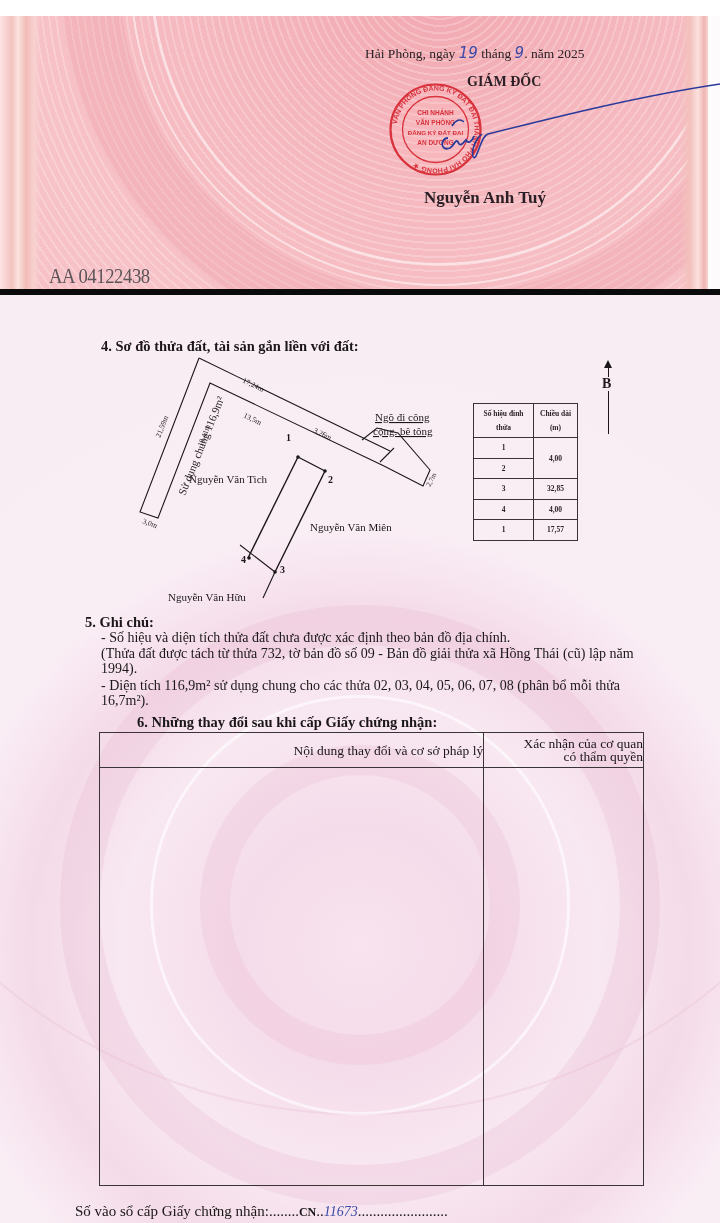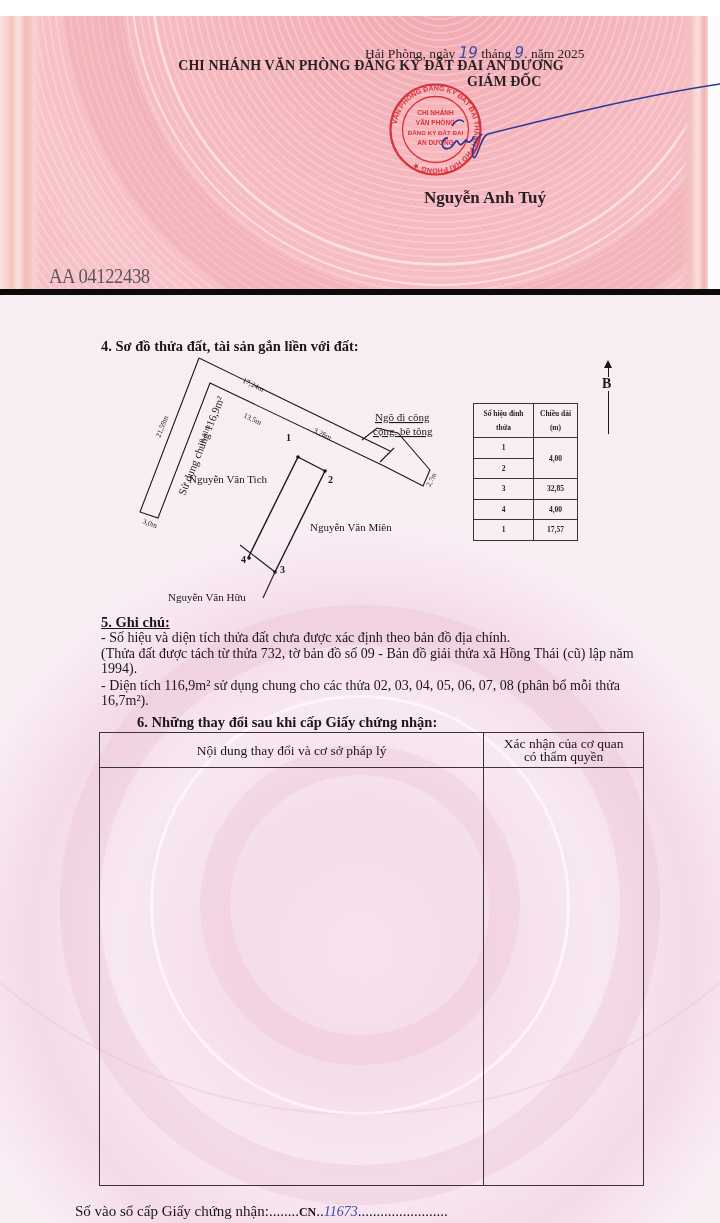--- a/index.html
+++ b/index.html
@@ -75,21 +75,21 @@
   .vertex-table td { height: 20.5px; font-size: 7.5px; }
   .vertex-table .c1 { width: 60px; }
   .vertex-table .c2 { width: 44px; }
 
   .north { position: absolute; left: 603px; top: 360px; width: 12px; height: 75px; }
   .north .line { position: absolute; left: 5px; top: 4px; width: 1px; height: 70px; background: #1b1719; }
   .north .arrow { position: absolute; left: 1px; top: 0; width: 0; height: 0;
     border-left: 4px solid transparent; border-right: 4px solid transparent; border-bottom: 8px solid #1b1719; }
   .north .letter { position: absolute; left: -1px; top: 17px; font-weight: bold; font-size: 14px; background: #f7e9f0; line-height: 14px; }
 
-  .changes-table { position: absolute; left: 99px; top: 732px; width: 545px; height: 454px; border-collapse: collapse; }
+  .changes-table { position: absolute; left: 99px; top: 732px; width: 545px; height: 454px; border-collapse: collapse; text-align: right; }
   .changes-table th, .changes-table td { border: 1.3px solid #3a3437; }
   .changes-table th { font-weight: normal; font-size: 13.5px; height: 35px; color: #1b1719; line-height: 13px; }
   .changes-table th.col1 { width: 385px; }
   .changes-table th.col2 { width: 160px; }
 
   .reg-line { position: absolute; left: 75px; top: 1203px; font-size: 15px; color: #1b1719; white-space: nowrap; }
   .reg-line .prefix { font-weight: bold; font-size: 12px; }
   .reg-line .hand { font-family: Liberation Serif, serif; font-style: italic; color: #3b4aa8; font-size: 14px; }
   .reg-line .dots { letter-spacing: 0px; }
 </style>
@@ -104,21 +104,20 @@
   <div class="edge-right"></div>
   <div class="white-strip"></div>
 
   <div class="date-line">
     <span>Hải Phòng, ngày</span>
     <span class="hand">19</span>
     <span>tháng</span>
     <span class="hand">9</span><span>. năm 2025</span>
   </div>
 
-  <div class="office-line">CHI NHÁNH VĂN PHÒNG ĐĂNG KÝ ĐẤT ĐAI AN DƯƠNG</div>
   <div class="role-line">GIÁM ĐỐC</div>
 
   <svg class="seal" viewBox="0 0 95 95">
     <circle cx="47.5" cy="47.5" r="45" fill="rgba(255,190,190,0.25)" stroke="#d8323c" stroke-width="2.2"></circle>
     <circle cx="47.5" cy="47.5" r="33" fill="none" stroke="#d8323c" stroke-width="1.3"></circle>
     <defs>
       <path id="sealArc" d="M 47.5 47.5 m -39 0 a 39 39 0 1 1 78 0 a 39 39 0 1 1 -78 0"></path>
     </defs>
     <text font-size="7" font-weight="bold" fill="#d8323c" font-family="Liberation Sans, sans-serif">
       <textPath href="#sealArc" startOffset="2%">VĂN PHÒNG ĐĂNG KÝ ĐẤT ĐAI THÀNH PHỐ HẢI PHÒNG ★</textPath>
@@ -229,21 +228,21 @@
   </tr>
 </tbody>
   </table>
 
 <div class="north">
   <div class="line"></div>
   <div class="arrow"></div>
   <div class="letter">B</div>
 </div>
 
-<div class="sec-title" style="left:101px; top:614px;text-decoration:underline;">5. Ghi chú:</div>
+<div class="sec-title" style="left:85px; top:614px;">5. Ghi chú:</div>
 <div class="note" style="top:630px;">- Số hiệu và diện tích thửa đất chưa được xác định theo bản đồ địa chính.</div>
 <div class="note" style="top:646px;">(Thửa đất được tách từ thửa 732, tờ bản đồ số 09 - Bản đồ giải thửa xã Hồng Thái (cũ) lập năm</div>
 <div class="note" style="top:661px;">1994).</div>
 <div class="note" style="top:678px;">- Diện tích 116,9m² sử dụng chung cho các thửa 02, 03, 04, 05, 06, 07, 08 (phân bổ mỗi thửa</div>
 <div class="note" style="top:693px;">16,7m²).</div>
 
 <div class="sec-title" style="left:101px; top:714px;margin-left:36px;">6. Những thay đổi sau khi cấp Giấy chứng nhận:</div>
 <table class="changes-table">
   <tbody>
       <tr>

